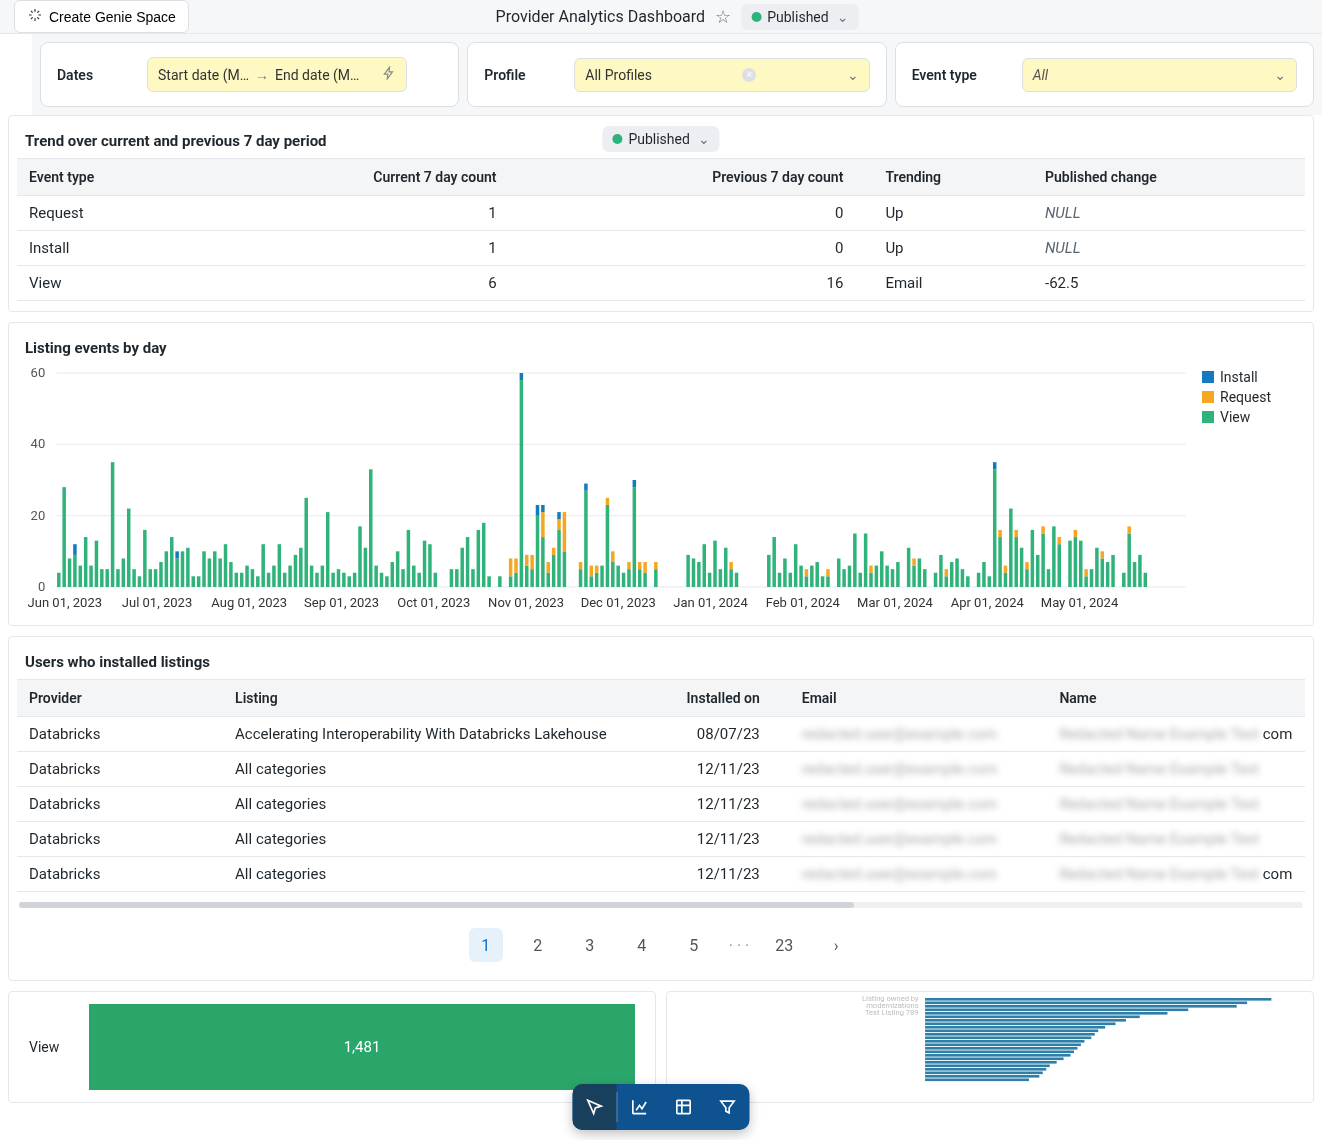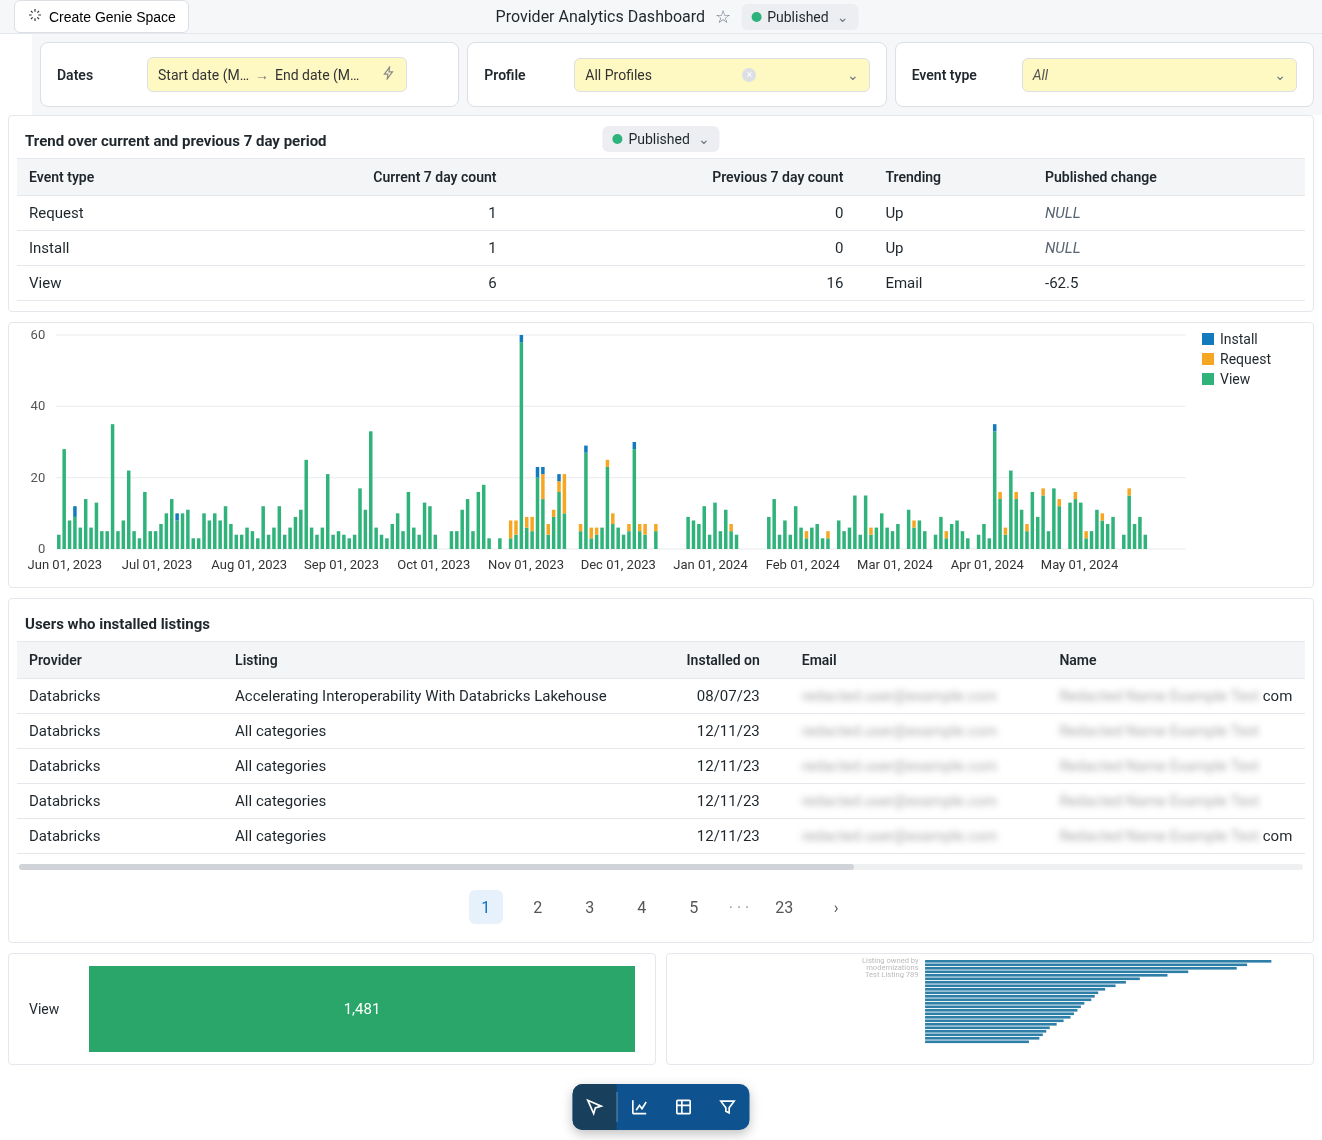--- a/index.html
+++ b/index.html
@@ -329,20 +329,21 @@
           <td>6</td>
           <td>16</td>
           <td>Email</td>
           <td>-62.5</td>
         </tr>
       </tbody>
   </table>
 </div>
 
 <div class="panel">
+  <div class="panel-title">Listing events by day</div>
   <div class="chart-wrap">
     <div class="chart-canvas">
       <svg id="chart-svg" viewBox="0 0 1080 250" preserveAspectRatio="none">
           <line x1="36" x2="1076" y1="222" y2="222" stroke="#e8eaee" stroke-width="1"></line>
           <text x="26" y="226" text-anchor="end" font-size="12" fill="#555">0</text>
           <line x1="36" x2="1076" y1="150.66666666666669" y2="150.66666666666669" stroke="#e8eaee" stroke-width="1"></line>
           <text x="26" y="154.66666666666669" text-anchor="end" font-size="12" fill="#555">20</text>
           <line x1="36" x2="1076" y1="79.33333333333334" y2="79.33333333333334" stroke="#e8eaee" stroke-width="1"></line>
           <text x="26" y="83.33333333333334" text-anchor="end" font-size="12" fill="#555">40</text>
           <line x1="36" x2="1076" y1="8" y2="8" stroke="#e8eaee" stroke-width="1"></line>

